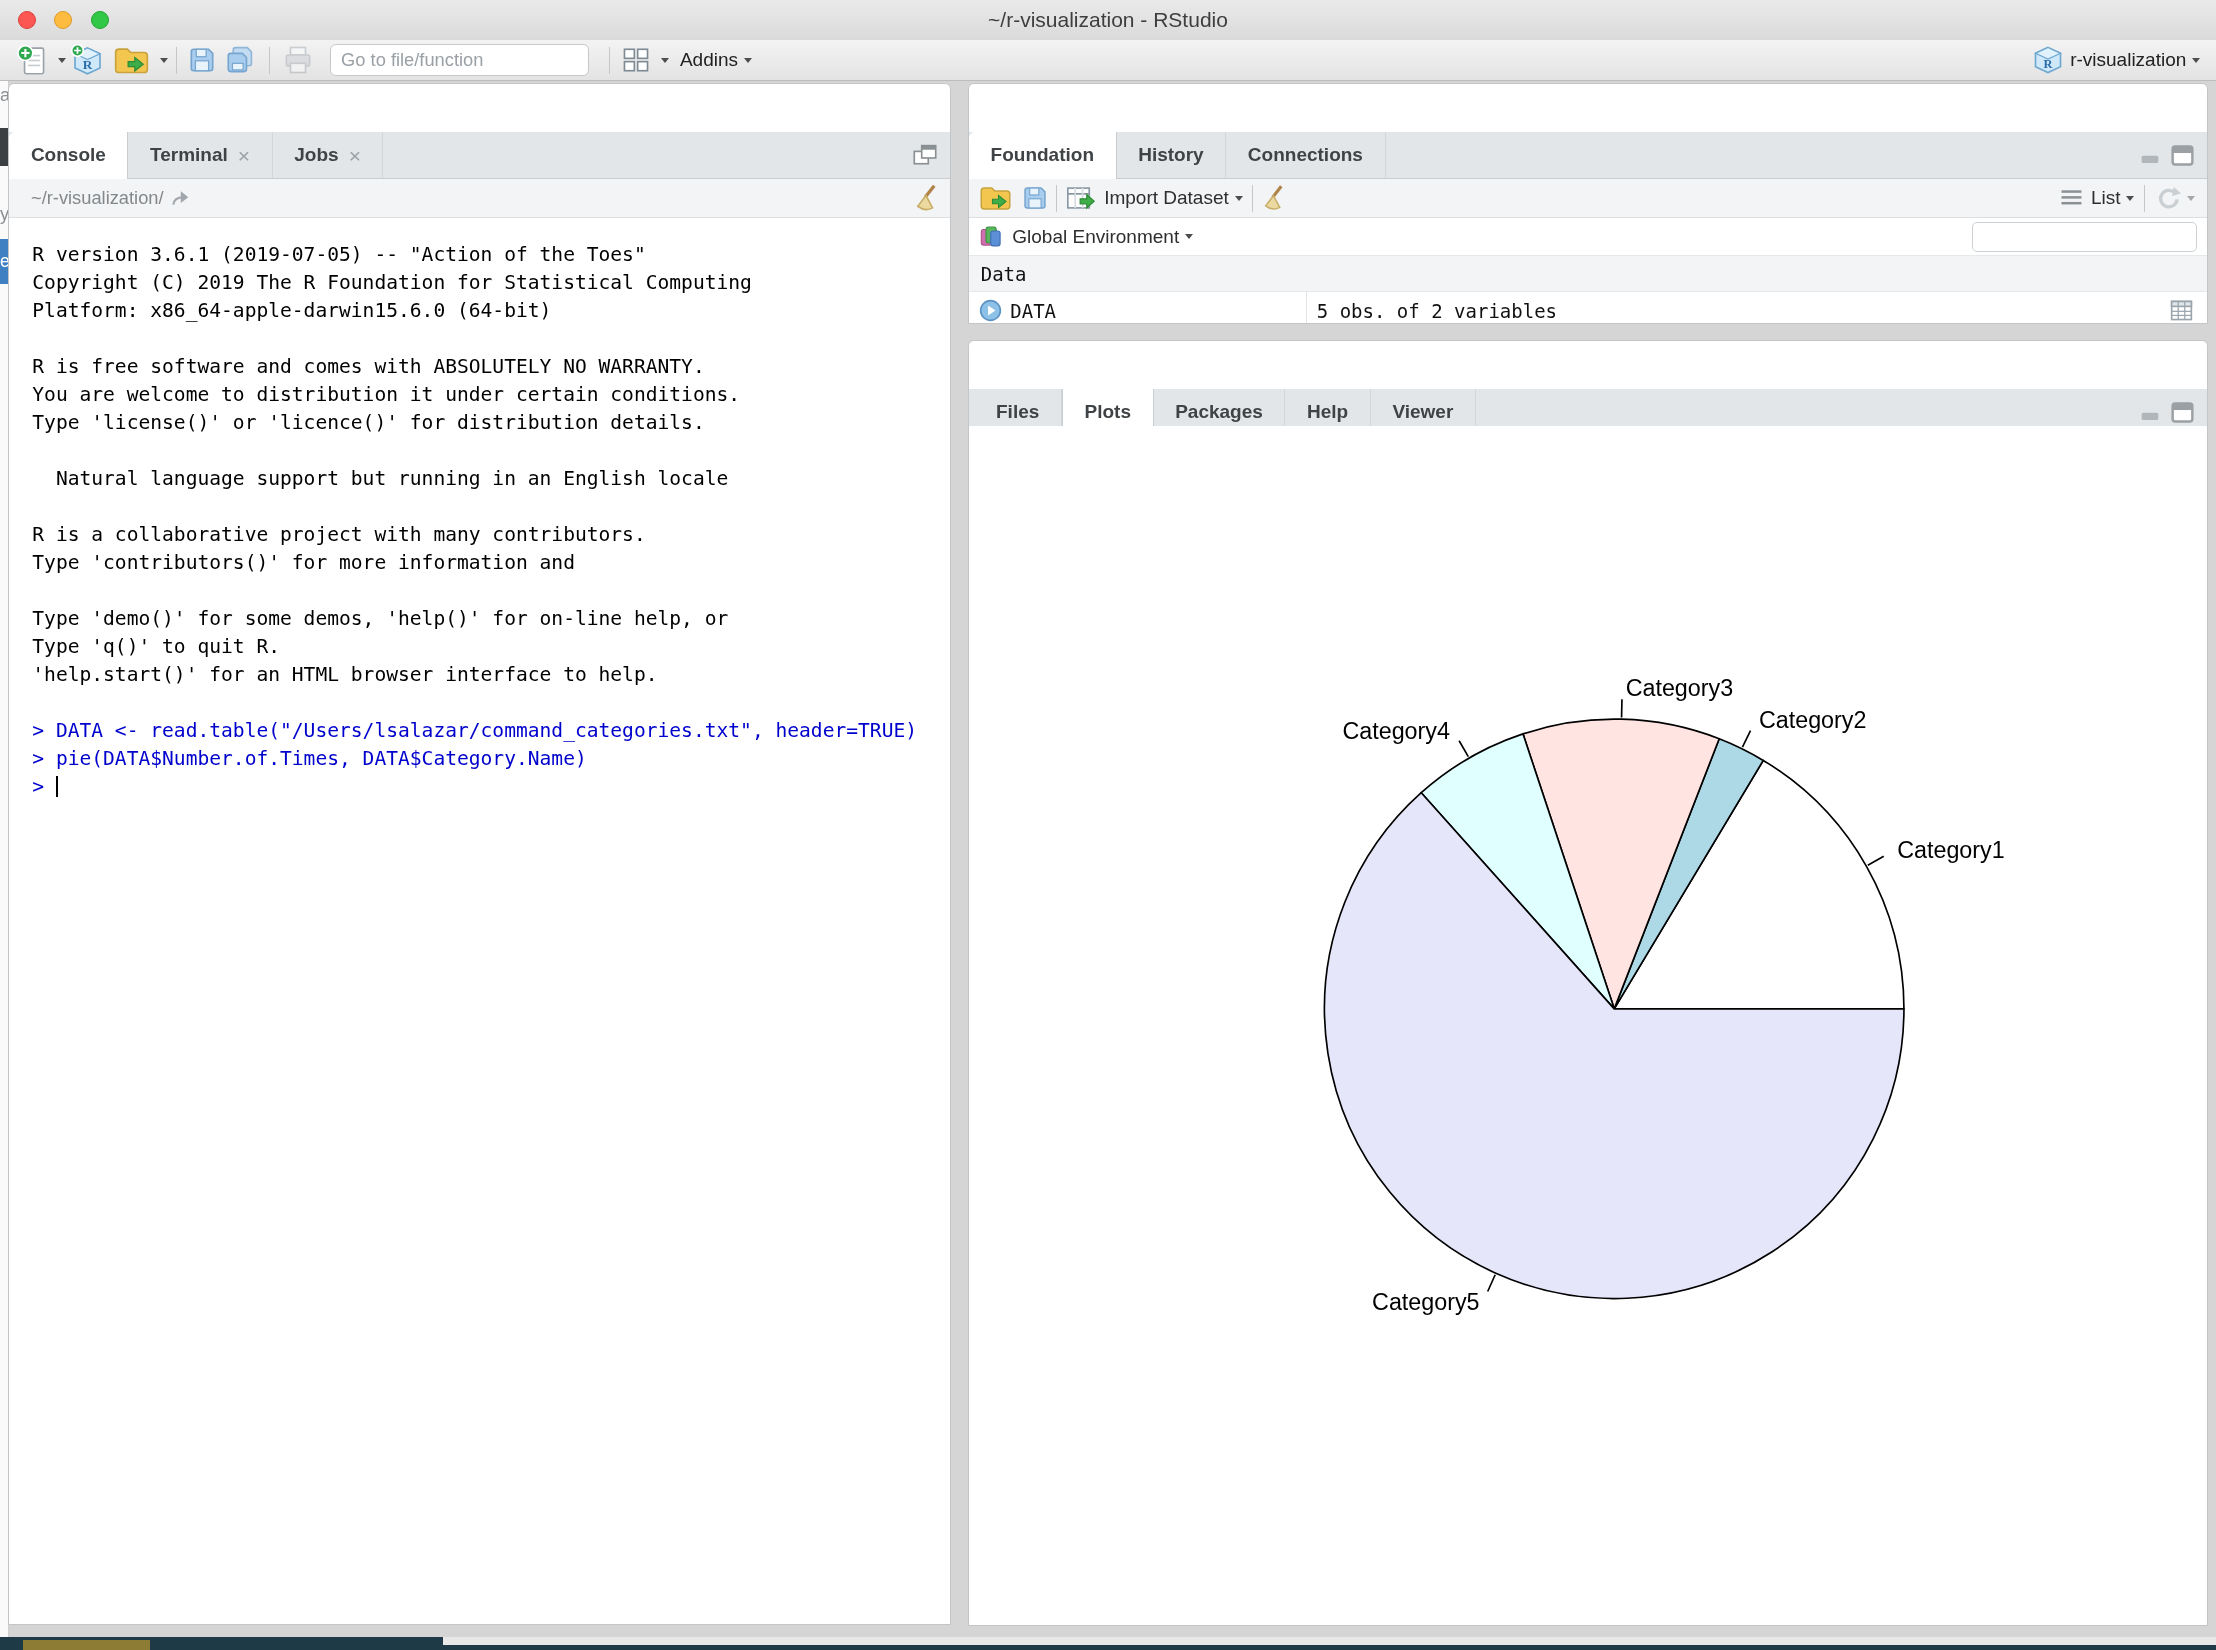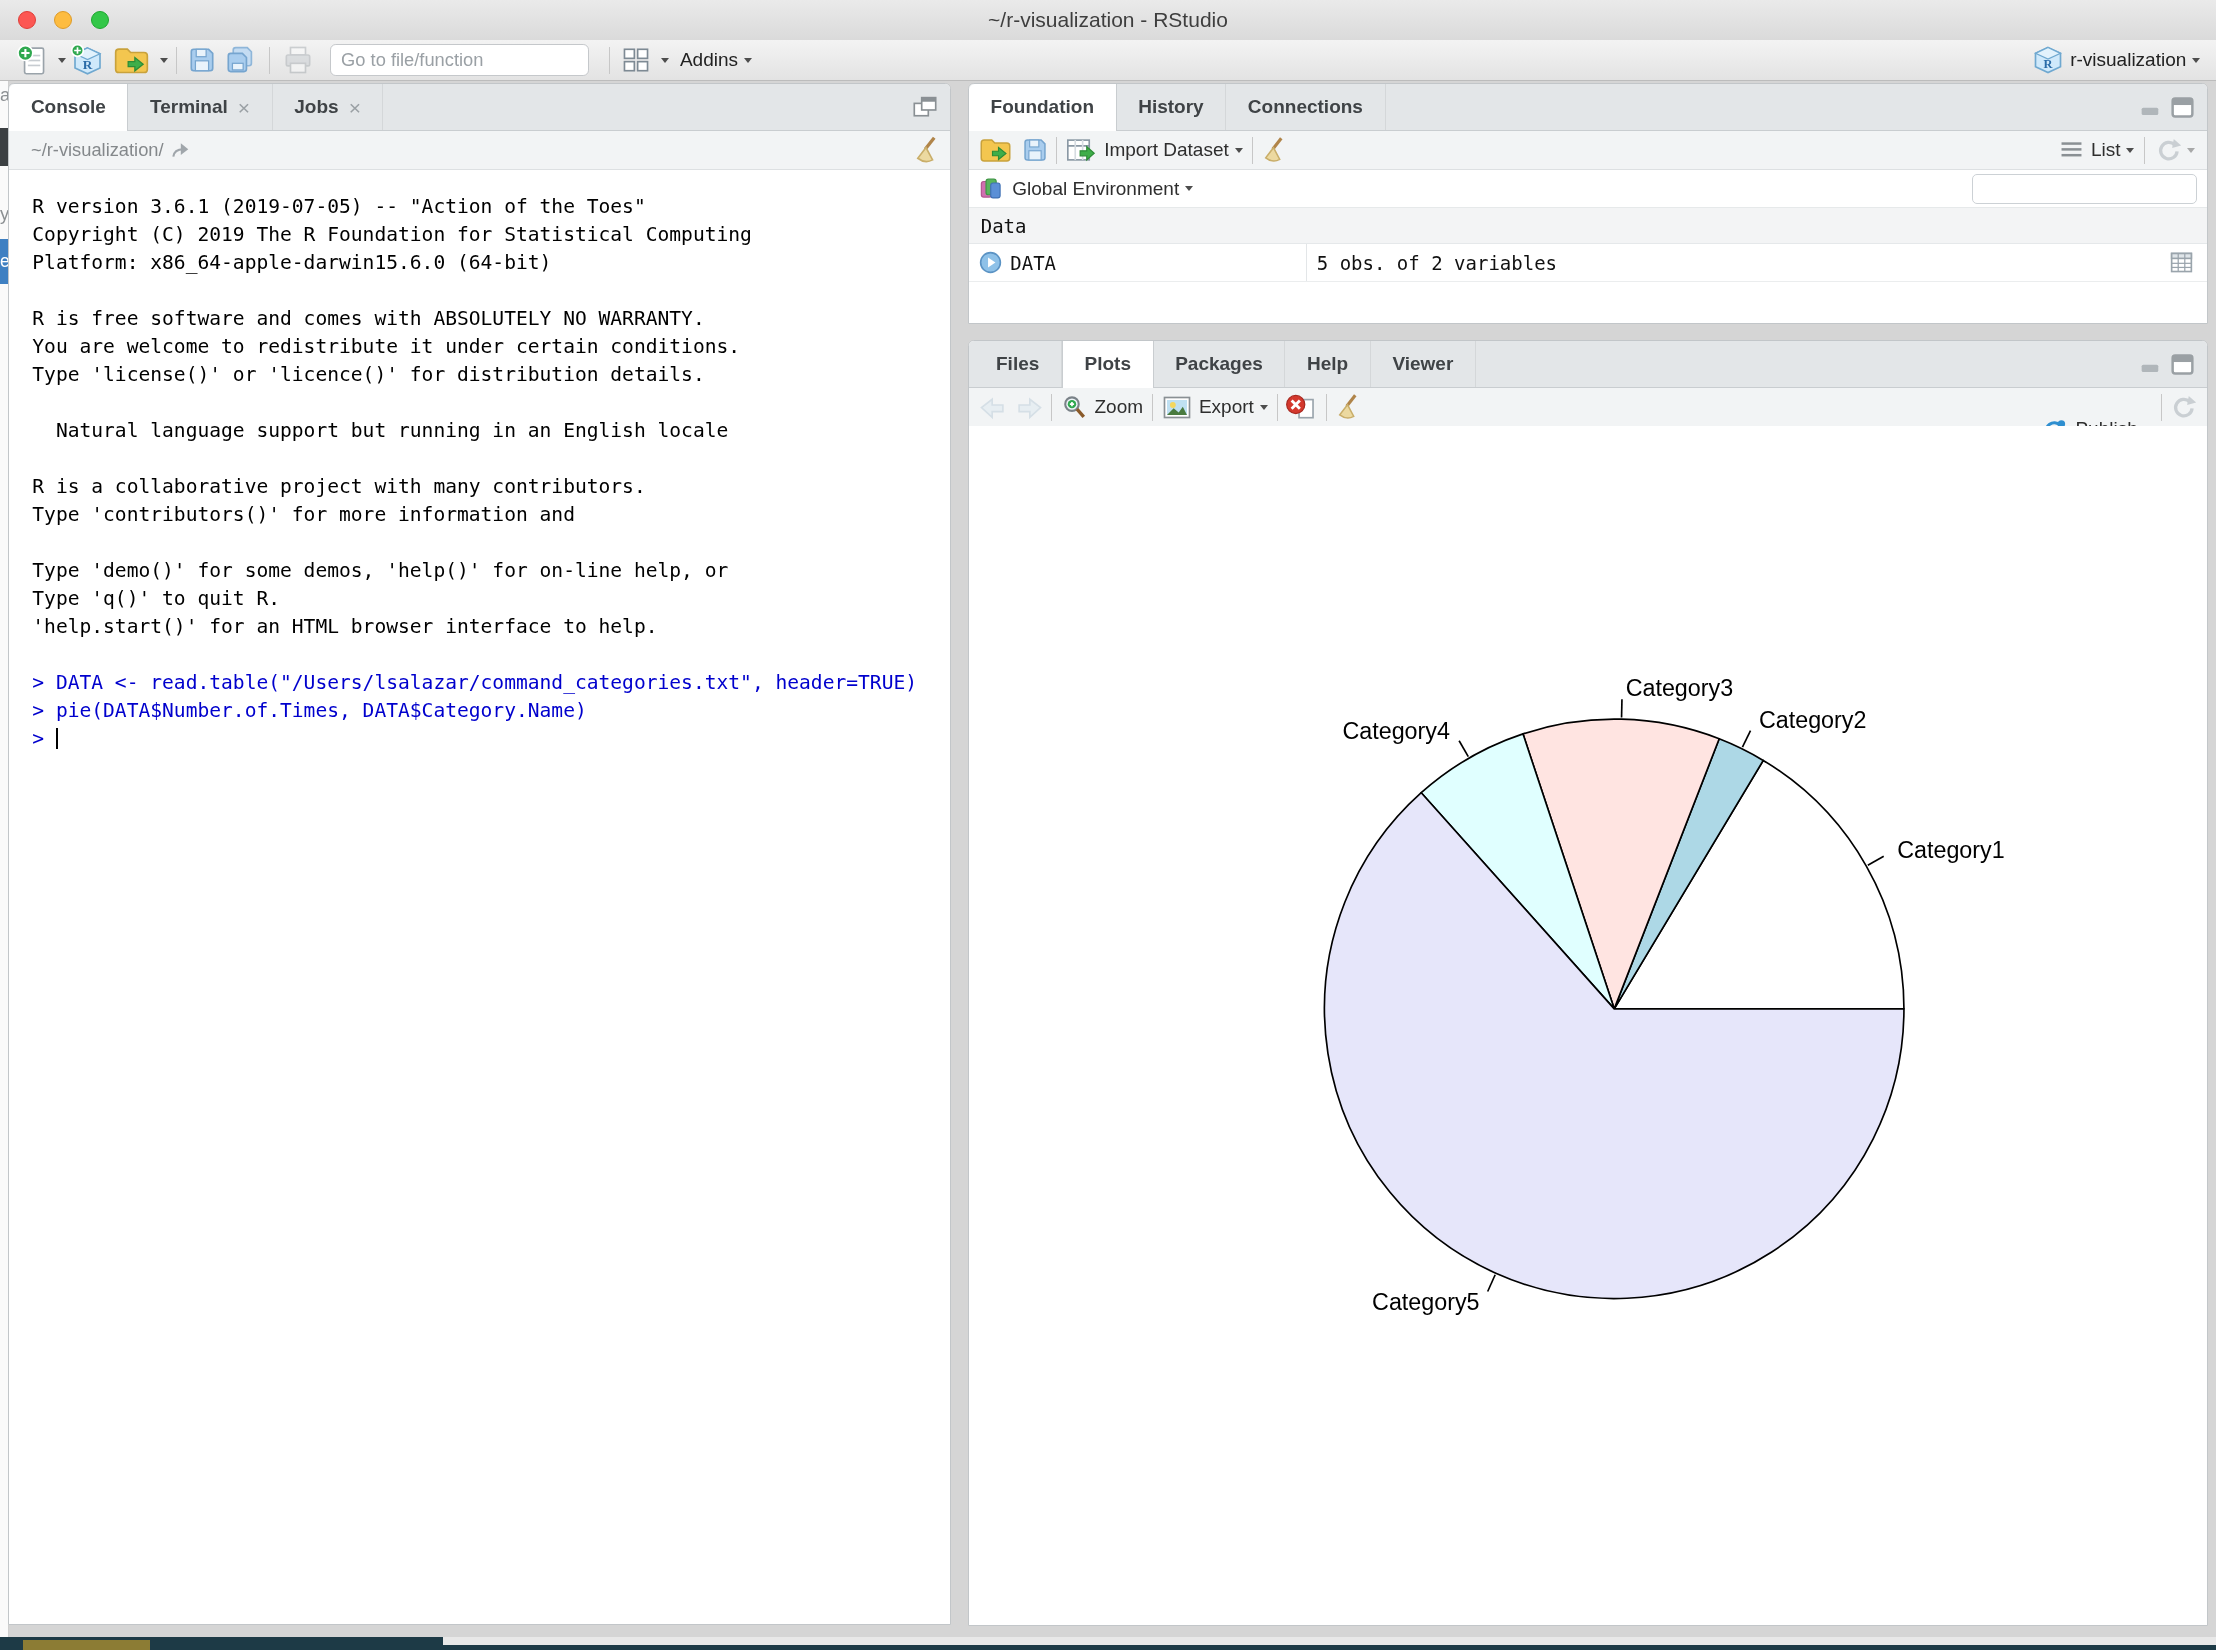--- a/index.html
+++ b/index.html
@@ -30,21 +30,21 @@
   #goto-box input::placeholder{color:#9aa0a5;}
   .tool-label{font-size:19px;color:#222;margin-left:6.7px;}
   #project-btn{margin-left:auto;display:flex;align-items:center;}
   
   .pane{position:absolute;background:#fff;border:0.8px solid #c2c6c9;border-radius:5.8px 5.8px 0 0;
         box-sizing:border-box;overflow:hidden;}
   #console-pane{left:8.3px;top:83px;width:943px;height:1542px;}
   #env-pane{left:968px;top:83px;width:1240px;height:241px;}
   #plots-pane{left:968px;top:340px;width:1240px;height:1286px;}
   .tabstrip{height:46px;background:#e3e6e8;border-bottom:0.8px solid #c9cdd0;display:flex;
-            align-items:stretch;position:relative;}
+            align-items:stretch;position:relative;margin-top:48px;}
   .tab{display:flex;align-items:center;padding:0 21.6px;font-size:19px;font-weight:600;color:#3f4346;
        border-right:0.8px solid #d4d7d9;}
   .tab.active{background:#fff;border-left:0.8px solid #c9cdd0;border-right:0.8px solid #c9cdd0;
               margin-bottom:-0.8px;}
   .tab.first{border-left:none;border-radius:5.8px 0 0 0;}
   .tabx{margin-left:10px;color:#9aa0a4;font-size:21px;font-weight:400;line-height:1;}
   .strip-icons{margin-left:auto;display:flex;align-items:center;padding-right:11.7px;gap:8.3px;}
   .panetoolbar{height:38px;background:#f2f4f5;border-bottom:0.8px solid #dde0e2;display:flex;
                align-items:center;padding:0 10px;font-size:19px;color:#333;}
   .pt-label{font-size:19px;color:#2e2e2e;margin-left:6.7px;}
@@ -226,21 +226,21 @@
           <line x1="27" y1="3" x2="16" y2="17" stroke="#b08449" stroke-width="4"></line>
           <path d="M17 15 l-10 13 q9 7 18 2 z" fill="#ecd9a0" stroke="#c9ae6a" stroke-width="2"></path>
         </svg>
     </div>
     <div id="console-lines">
         <div class="console-line out">R version 3.6.1 (2019-07-05) -- "Action of the Toes"</div>
         <div class="console-line out">Copyright (C) 2019 The R Foundation for Statistical Computing</div>
         <div class="console-line out">Platform: x86_64-apple-darwin15.6.0 (64-bit)</div>
         <div class="console-line out">&nbsp;</div>
         <div class="console-line out">R is free software and comes with ABSOLUTELY NO WARRANTY.</div>
-        <div class="console-line out">You are welcome to redistribute it under certain conditions.</div>
+        <div class="console-line out">You are welcome to distribution it under certain conditions.</div>
         <div class="console-line out">Type 'license()' or 'licence()' for distribution details.</div>
         <div class="console-line out">&nbsp;</div>
         <div class="console-line out">  Natural language support but running in an English locale</div>
         <div class="console-line out">&nbsp;</div>
         <div class="console-line out">R is a collaborative project with many contributors.</div>
         <div class="console-line out">Type 'contributors()' for more information and</div>
         <div class="console-line out">&nbsp;</div>
         <div class="console-line out">Type 'demo()' for some demos, 'help()' for on-line help, or</div>
         <div class="console-line out">Type 'q()' to quit R.</div>
         <div class="console-line out">'help.start()' for an HTML browser interface to help.</div>

